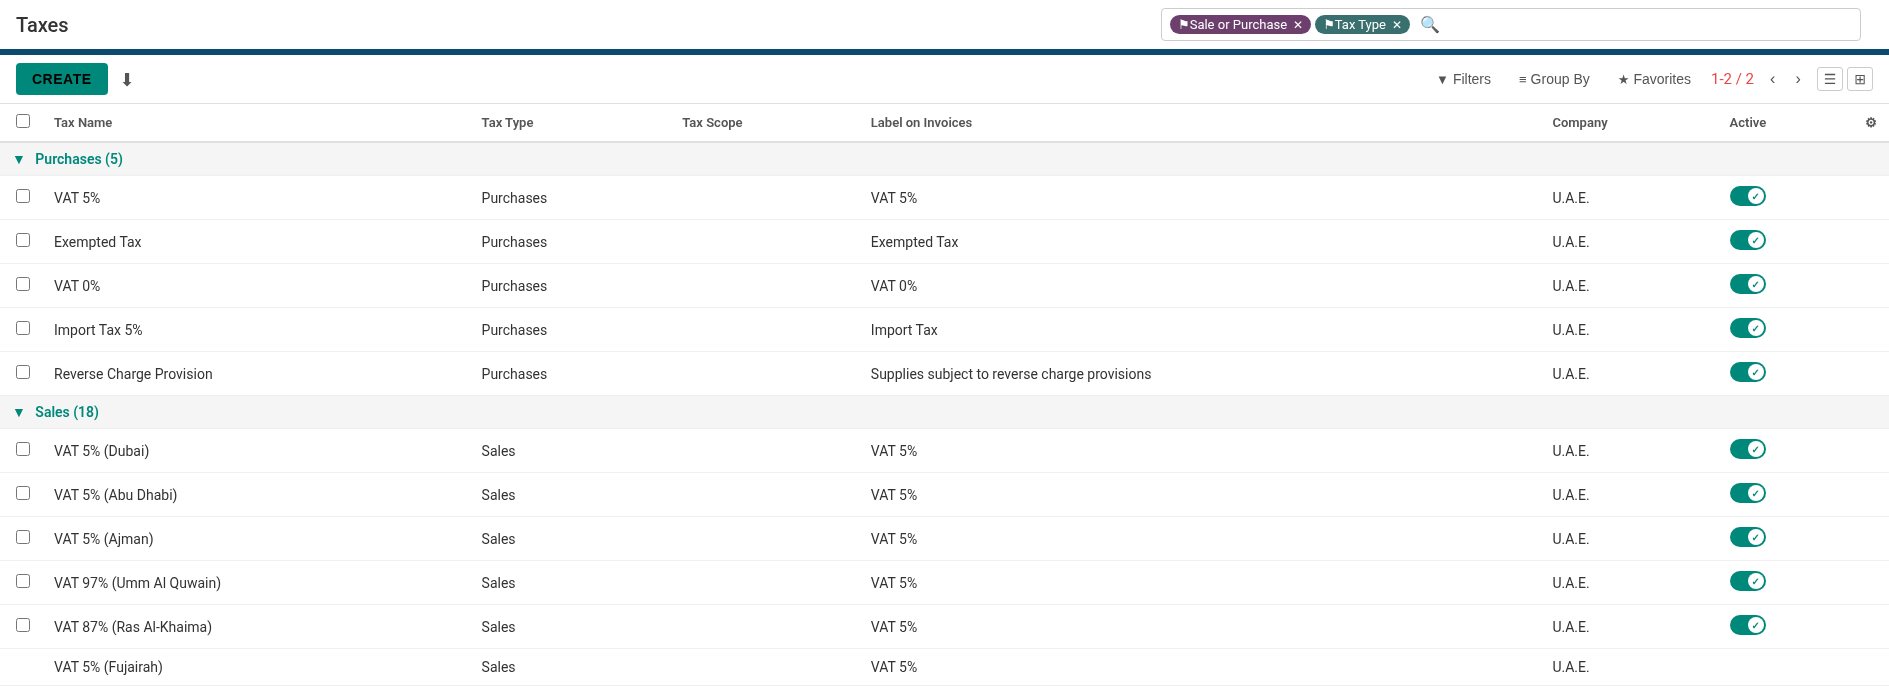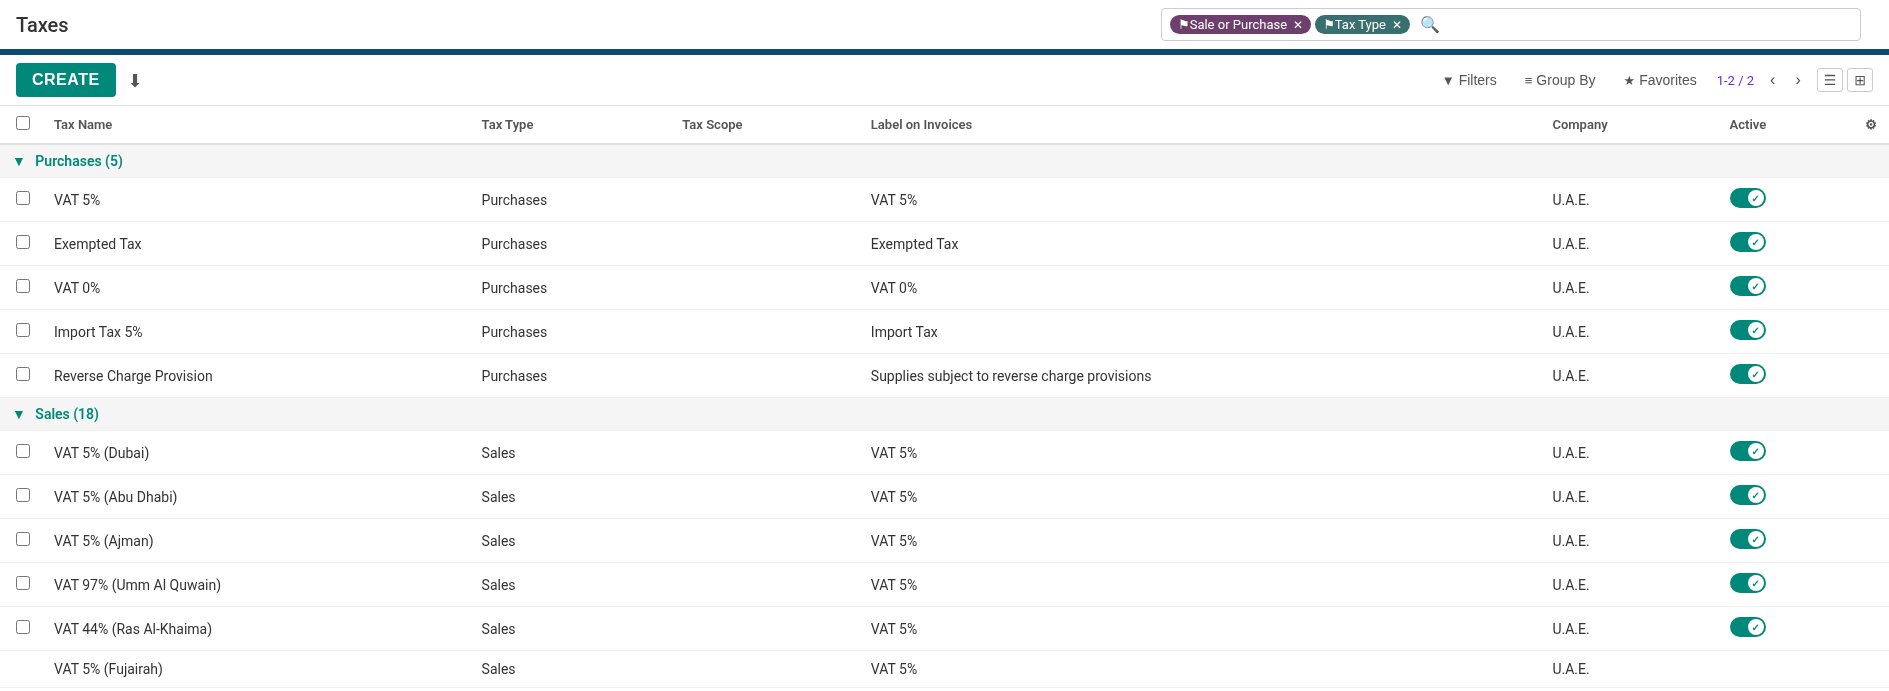--- a/index.html
+++ b/index.html
@@ -67,25 +67,25 @@
 
     .toolbar-row {
       display: flex;
       align-items: center;
       padding: 8px 16px;
       border-bottom: 1px solid #e0e0e0;
       gap: 8px;
     }
     .btn-create {
       background: #00897B;
-      color: #ffffff;
+      color: #000000;
       border: none;
       border-radius: 4px;
       padding: 8px 16px;
-      font-size: 16px;
+      font-size: 14px;
       font-weight: 600;
       cursor: pointer;
       letter-spacing: 0.5px;
     }
     .download-icon {
       color: #555;
       font-size: 18px;
       cursor: pointer;
       padding: 4px;
     }
@@ -100,22 +100,22 @@
       border: none;
       cursor: pointer;
       color: #555;
       font-size: 14px;
       display: flex;
       align-items: center;
       gap: 4px;
       padding: 4px 8px;
     }
     .pagination-info {
-      font-size: 13px;
-      color: #6d28d9;
+      font-size: 15px;
+      color: #ef4444;
       white-space: nowrap;
     }
     .nav-btn {
       background: none;
       border: none;
       cursor: pointer;
       color: #555;
       font-size: 16px;
       padding: 2px 4px;
     }
@@ -438,21 +438,21 @@
         <span class="active-toggle">
           <span class="toggle-circle">✓</span>
         </span>
       </td>
       <td></td>
     </tr>
         <tr>
       <td class="td-check">
         <input type="checkbox" style="">
       </td>
-      <td>VAT 44% (Ras Al-Khaima)</td>
+      <td>VAT 87% (Ras Al-Khaima)</td>
       <td>Sales</td>
       <td></td>
       <td>VAT 5%</td>
       <td>U.A.E.</td>
       <td>
         <span class="active-toggle">
           <span class="toggle-circle">✓</span>
         </span>
       </td>
       <td></td>

